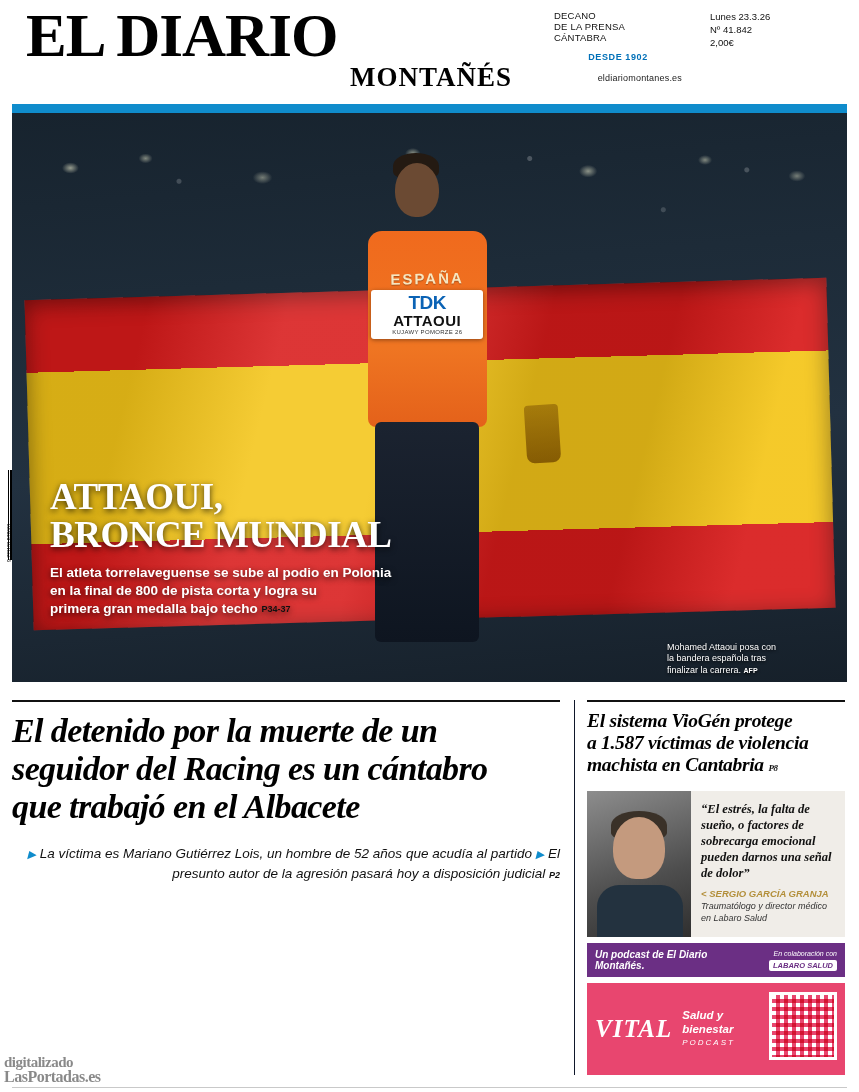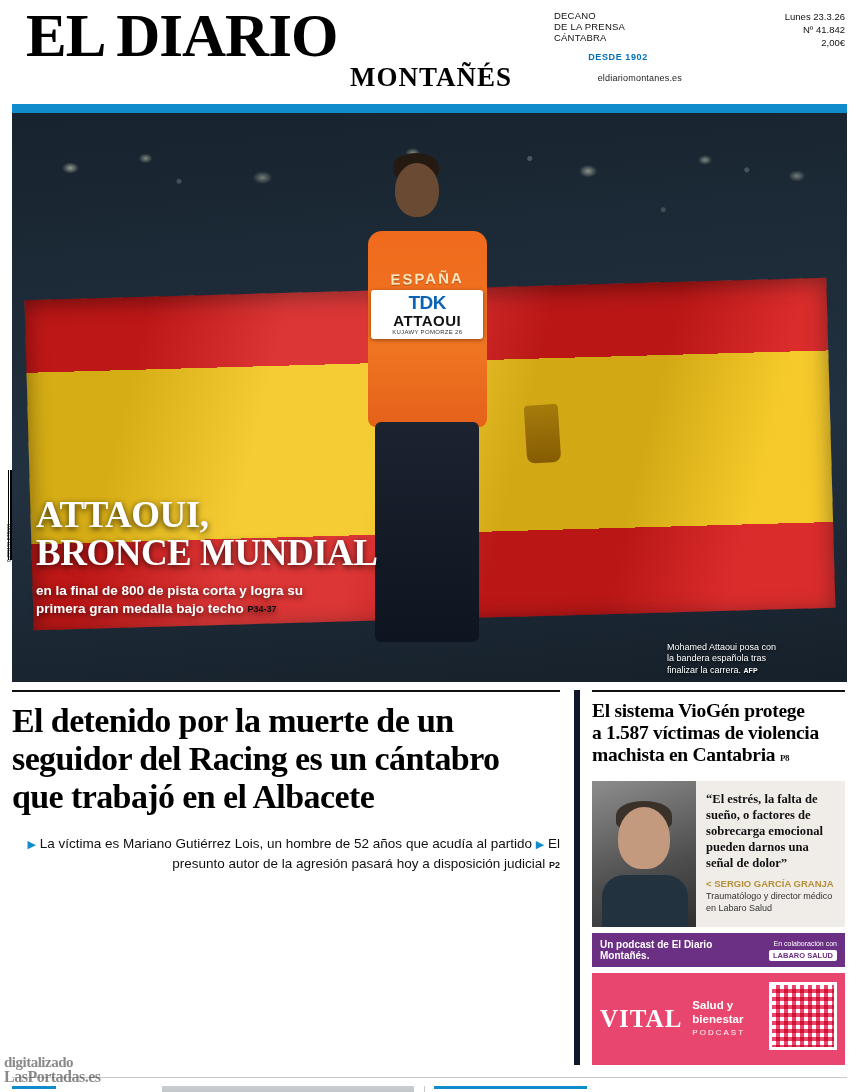--- a/index.html
+++ b/index.html
@@ -66,21 +66,20 @@
     letter-spacing: .6px;
   }
   .mast-center .site {
     margin-top: 10px;
     font-size: 9px;
     color: #222;
     text-align: right;
   }
   .mast-right {
     flex: 1 1 auto;
-    text-align: right;
     padding-top: 6px;
     font-size: 9.5px;
     line-height: 13px;
     color: #111;
   }
   .mast-right .price { font-weight: 400; }
 
   
   .barcode {
     position: absolute;
@@ -251,21 +250,21 @@
     transform: translateX(-50%) rotate(-1deg);
     color: #f7e6c0;
     font-weight: 700;
     font-size: 15px;
     letter-spacing: 2px;
     text-shadow: 0 1px 1px rgba(0,0,0,.3);
   }
 
   .hero-headline {
     position: absolute;
-    left: 24px;
+    left: 38px;
     bottom: 64px;
     width: 430px;
     color: #fff;
     text-shadow: 0 2px 6px rgba(0,0,0,.75);
   }
   .hero-headline h1 {
     font-family: "Liberation Serif", serif;
     font-weight: 700;
     font-size: 37px;
     line-height: 38px;
@@ -290,24 +289,25 @@
     line-height: 11.5px;
     text-align: left;
     text-shadow: 0 1px 3px rgba(0,0,0,.9);
   }
   .photo-credit .agency { font-size: 7px; font-weight: 700; }
 
   
   .content {
     display: flex;
     margin: 0 12px;
-    padding-top: 8px;
+    padding-top: 18px;
+    font-style: italic;
   }
   .col-left { width: 562px; padding-right: 14px; }
-  .col-right { width: 271px; border-left: 6px solid #0f172a; padding-left: 12px; }
+  .col-right { width: 271px; border-left: 1px solid #0f172a; padding-left: 12px; }
 
   .rule-top { border-top: 2px solid #111; margin-bottom: 10px; }
 
   .lead h2 {
     font-family: "Liberation Serif", serif;
     font-weight: 700;
     font-size: 34px;
     line-height: 38px;
     letter-spacing: -.6px;
     color: #000;
@@ -552,20 +552,21 @@
           </div>
         </div>
         <div class="ath-legs"></div>
       </div>
     </div>
 
     <div class="hero-headline">
       <h1>ATTAOUI,</h1>
       <h1>BRONCE MUNDIAL</h1>
       <div class="sub">
+        <div>El atleta torrelaveguense se sube al podio en Polonia</div>
         <div>en la final de 800 de pista corta y logra su</div>
         <div>
           <span>primera gran medalla bajo techo</span>
           <span class="pg">P34-37</span>
         </div>
       </div>
     </div>
 
     <div class="photo-credit">
       <div>Mohamed Attaoui posa con</div>

